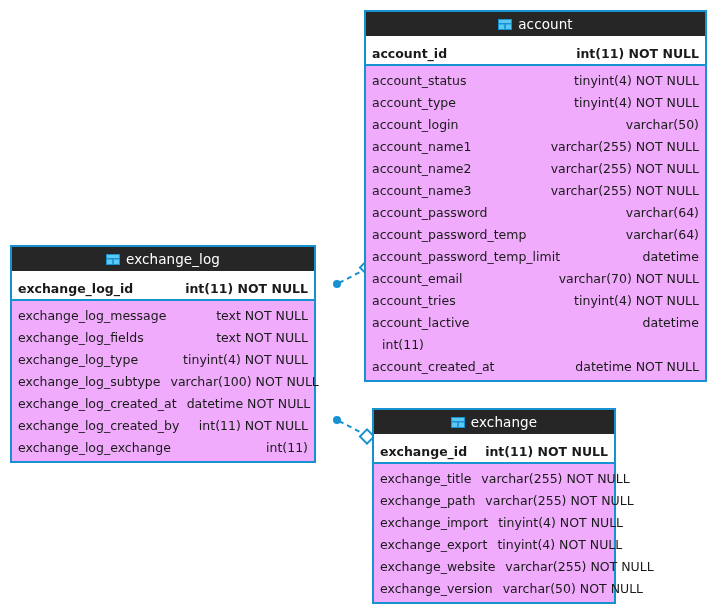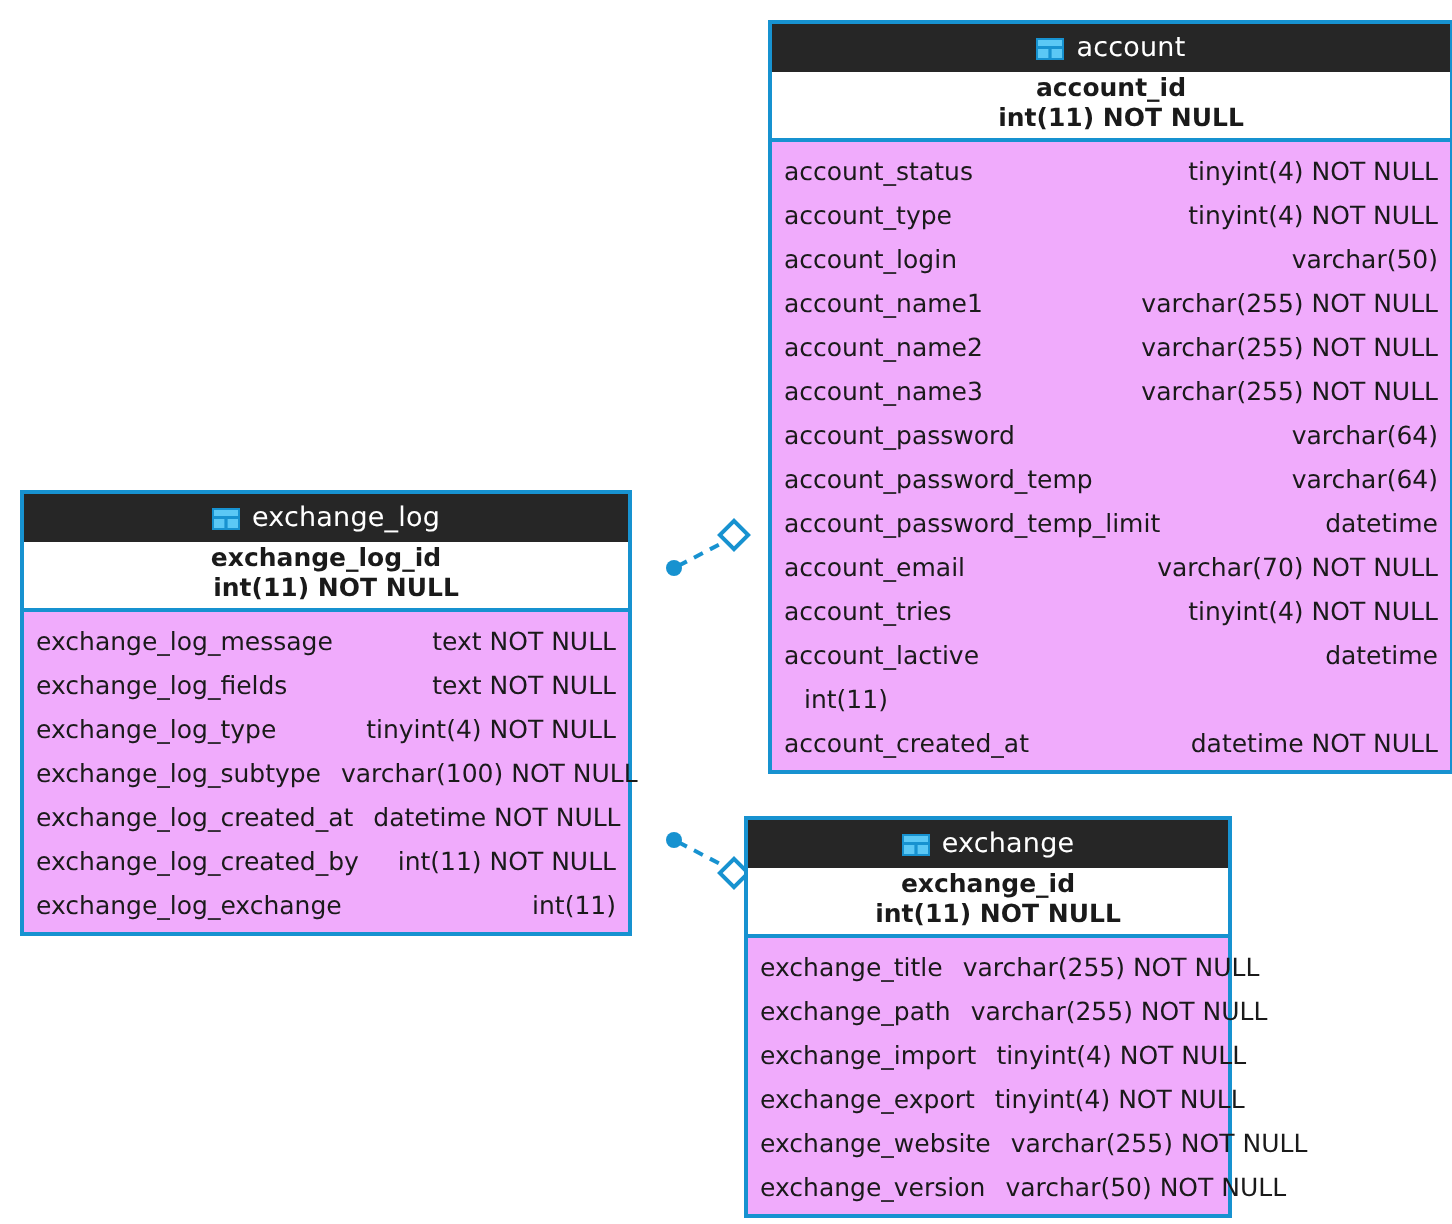--- a/index.html
+++ b/index.html
@@ -45,28 +45,27 @@
     height: 11px;
     flex: 0 0 auto;
     position: relative;
   }
   .tbl-icon svg { display: block; }
 
   .entity-pk {
     display: flex;
     justify-content: space-between;
     align-items: center;
-    padding: 0 6px 3px 6px;
+    padding: 10px 6px 3px 6px;
     font-weight: bold;
     font-size: 12.5px;
     color: #1a1a1a;
     border-bottom: 2px solid #1792d0;
     background: #ffffff;
     white-space: nowrap;
-    flex-direction: column;
   }
   .entity-body {
     padding: 3px 0 3px 0;
     background: #f0abfc;
   }
   .field-row {
     display: flex;
     justify-content: space-between;
     align-items: center;
     padding: 0px 6px;
@@ -100,21 +99,21 @@
     <rect x="362" y="262.5" width="10" height="10" transform="rotate(45 367 267.5)" fill="#ffffff" stroke="#1792d0" stroke-width="2"></rect>
   </g>
     exchange --&gt;
   <g>
     <line x1="339" y1="421" x2="364" y2="434" stroke="#1792d0" stroke-width="2" stroke-dasharray="5,4"></line>
     <circle cx="337" cy="420" r="4" fill="#1792d0"></circle>
     <rect x="362" y="431.5" width="10" height="10" transform="rotate(45 367 436.5)" fill="#ffffff" stroke="#1792d0" stroke-width="2"></rect>
   </g>
 </svg>
 
-<div class="entity" style="left:384px; top:10px; width:343px;">
+<div class="entity" style="left:364px; top:10px; width:343px;">
   <div class="entity-header">
     <span class="tbl-icon">
       <svg viewBox="0 0 14 11" width="14" height="11">
         <rect x="0" y="0" width="14" height="11" fill="#1792d0"></rect>
         <rect x="1" y="1" width="12" height="3" fill="#5bc8f5"></rect>
         <rect x="1" y="5.5" width="5.2" height="4.5" fill="#5bc8f5"></rect>
         <rect x="7.8" y="5.5" width="5.2" height="4.5" fill="#5bc8f5"></rect>
       </svg>
     </span>
     <span>account</span>

